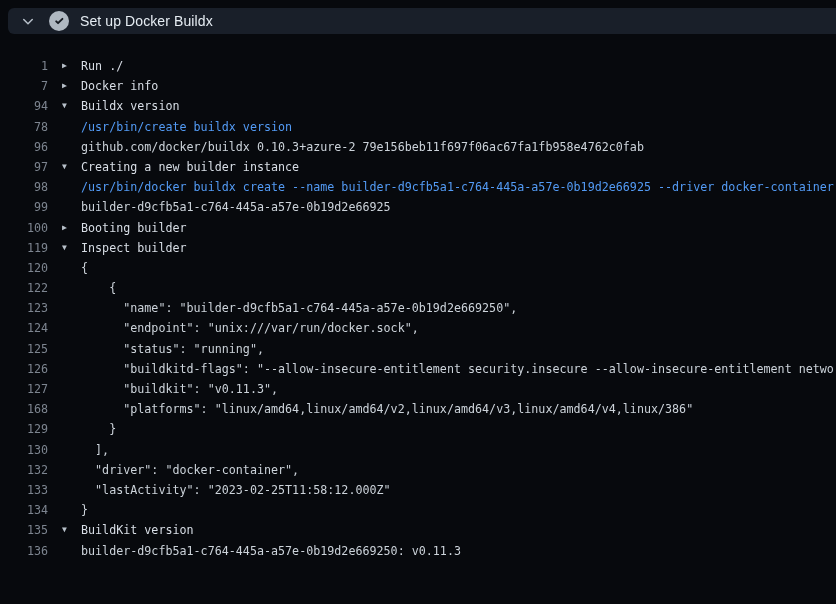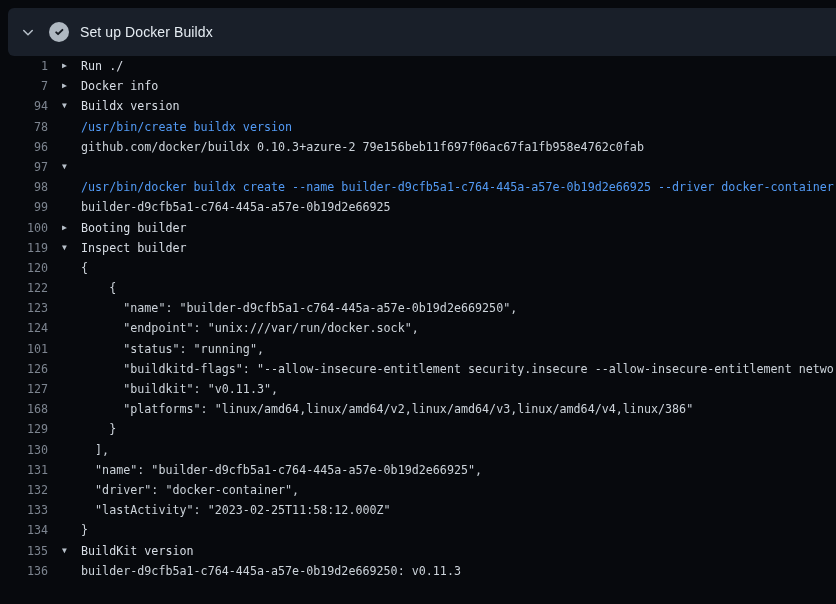--- a/index.html
+++ b/index.html
@@ -7,21 +7,21 @@
   body {
     width: 836px; height: 604px;
     background: var(--page_bg, #07090d);
     overflow: hidden;
     font-family: "DejaVu Sans Mono", monospace;
     position: relative;
   }
 
   
   .step-header {
-    position: absolute; left: 8px; top: 8px; right: 0; height: 48px;
+    position: absolute; left: 8px; top: 8px; right: 0; height: 26px;
     background: var(--header_bg, #191f29);
     border-radius: 6px 0 0 6px;
     display: flex; align-items: center;
     padding: 0 12px;
     cursor: pointer;
   }
   .chevron { width: 16px; height: 16px; flex: 0 0 16px; color: #b7c0ca; }
   .status-circle { margin-left: 13px; width: 20px; height: 20px; flex: 0 0 20px; }
   .step-title {
     margin-left: 11px;
@@ -77,34 +77,33 @@
   </svg>
   <span class="step-title">Set up Docker Buildx</span>
 </div>
 
 <div class="log">
     <div class="row group"><span class="num">1</span><span class="body"><span class="arrow">▶</span><span>Run ./</span></span></div>
     <div class="row group"><span class="num">7</span><span class="body"><span class="arrow">▶</span><span>Docker info</span></span></div>
     <div class="row group"><span class="num">94</span><span class="body"><span class="arrow">▼</span><span>Buildx version</span></span></div>
     <div class="row cmd"><span class="num">78</span><span class="body"><span>/usr/bin/create buildx version</span></span></div>
     <div class="row out"><span class="num">96</span><span class="body"><span>github.com/docker/buildx 0.10.3+azure-2 79e156beb11f697f06ac67fa1fb958e4762c0fab</span></span></div>
-    <div class="row group"><span class="num">97</span><span class="body"><span class="arrow">▼</span></span></div>
+    <div class="row group"><span class="num">97</span><span class="body"><span class="arrow">▼</span><span>Creating a new builder instance</span></span></div>
     <div class="row cmd"><span class="num">98</span><span class="body"><span>/usr/bin/docker buildx create --name builder-d9cfb5a1-c764-445a-a57e-0b19d2e66925 --driver docker-container</span></span></div>
     <div class="row out"><span class="num">99</span><span class="body"><span>builder-d9cfb5a1-c764-445a-a57e-0b19d2e66925</span></span></div>
     <div class="row group"><span class="num">100</span><span class="body"><span class="arrow">▶</span><span>Booting builder</span></span></div>
     <div class="row group"><span class="num">119</span><span class="body"><span class="arrow">▼</span><span>Inspect builder</span></span></div>
     <div class="row out"><span class="num">120</span><span class="body"><span>{</span></span></div>
     <div class="row out"><span class="num">122</span><span class="body"><span>    {</span></span></div>
     <div class="row out"><span class="num">123</span><span class="body"><span>      "name": "builder-d9cfb5a1-c764-445a-a57e-0b19d2e669250",</span></span></div>
     <div class="row out"><span class="num">124</span><span class="body"><span>      "endpoint": "unix:///var/run/docker.sock",</span></span></div>
-    <div class="row out"><span class="num">101</span><span class="body"><span>      "status": "running",</span></span></div>
+    <div class="row out"><span class="num">125</span><span class="body"><span>      "status": "running",</span></span></div>
     <div class="row out"><span class="num">126</span><span class="body"><span>      "buildkitd-flags": "--allow-insecure-entitlement security.insecure --allow-insecure-entitlement network.host",</span></span></div>
     <div class="row out"><span class="num">127</span><span class="body"><span>      "buildkit": "v0.11.3",</span></span></div>
     <div class="row out"><span class="num">168</span><span class="body"><span>      "platforms": "linux/amd64,linux/amd64/v2,linux/amd64/v3,linux/amd64/v4,linux/386"</span></span></div>
     <div class="row out"><span class="num">129</span><span class="body"><span>    }</span></span></div>
     <div class="row out"><span class="num">130</span><span class="body"><span>  ],</span></span></div>
-    <div class="row out"><span class="num">131</span><span class="body"><span>  "name": "builder-d9cfb5a1-c764-445a-a57e-0b19d2e66925",</span></span></div>
     <div class="row out"><span class="num">132</span><span class="body"><span>  "driver": "docker-container",</span></span></div>
     <div class="row out"><span class="num">133</span><span class="body"><span>  "lastActivity": "2023-02-25T11:58:12.000Z"</span></span></div>
     <div class="row out"><span class="num">134</span><span class="body"><span>}</span></span></div>
     <div class="row group"><span class="num">135</span><span class="body"><span class="arrow">▼</span><span>BuildKit version</span></span></div>
     <div class="row out"><span class="num">136</span><span class="body"><span>builder-d9cfb5a1-c764-445a-a57e-0b19d2e669250: v0.11.3</span></span></div>
   </div>
 
 </body></html>

